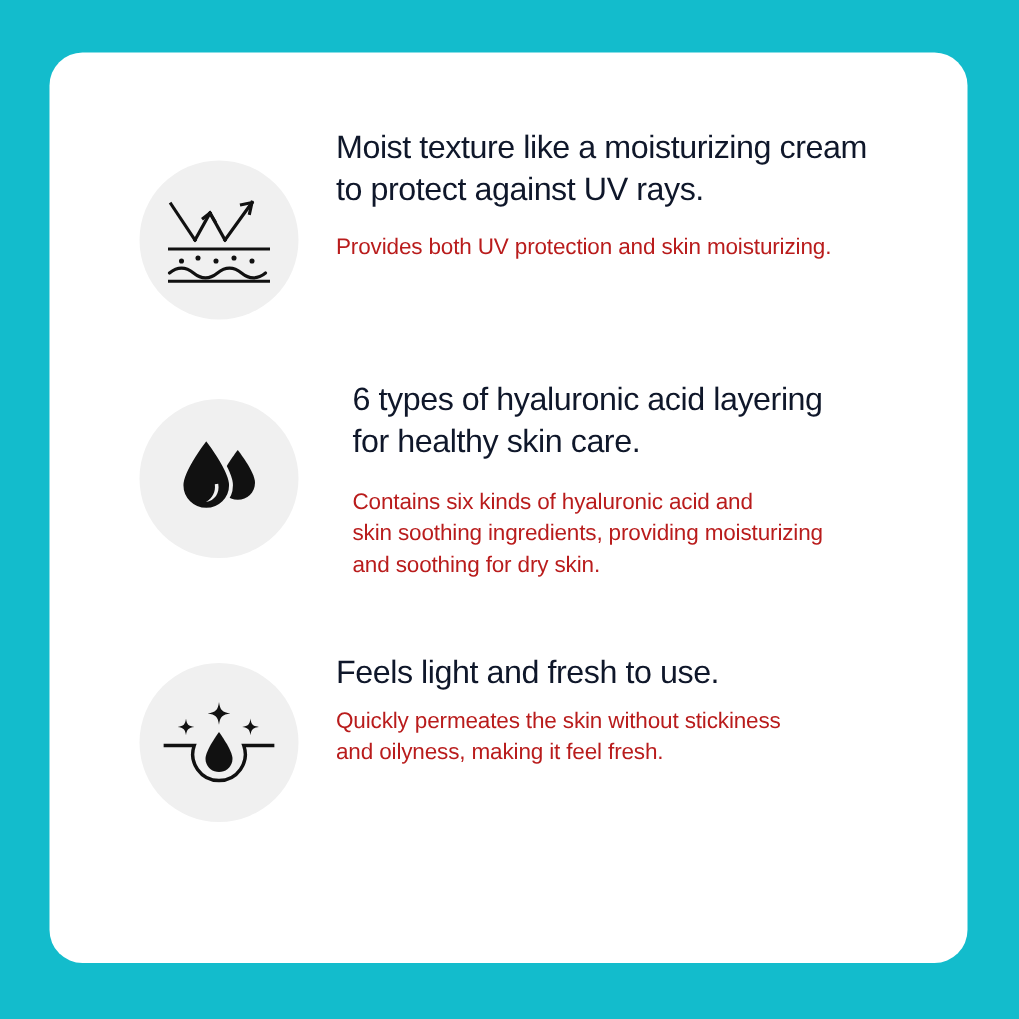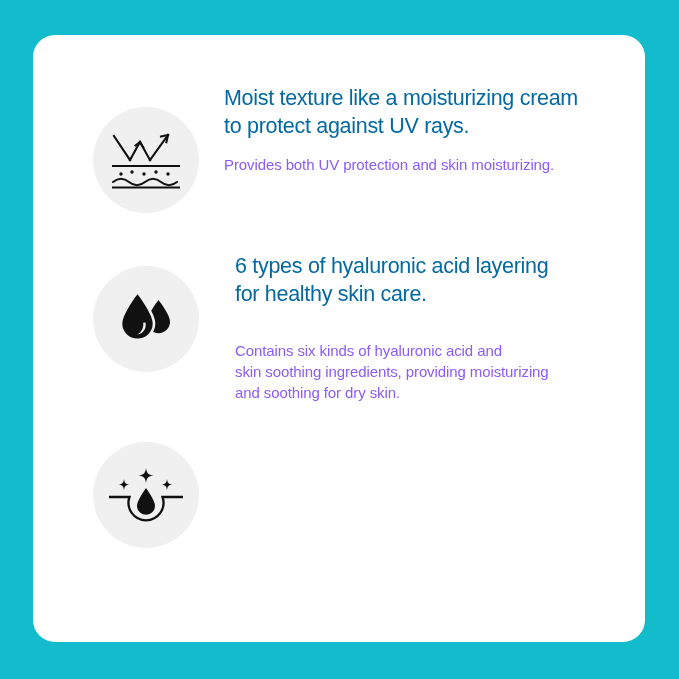--- a/index.html
+++ b/index.html
@@ -58,37 +58,37 @@
   .icon-circle svg { display: block; }
 
   .feature-text {
     flex: 1 1 auto;
     padding-left: 25px;
     padding-top: 4px;
   }
   .feature-heading {
     font-size: 21.5px;
     line-height: 28px;
-    color: #0369a1;
+    color: #0f172a;
     font-weight: 400;
     letter-spacing: -0.3px;
     margin: 0;
     white-space: pre-line;
   }
   .feature-body {
     font-size: 15px;
     line-height: 21px;
-    color: #8b5cf6;
+    color: #b91c1c;
     font-weight: 400;
     letter-spacing: -0.1px;
     margin: 0;
     white-space: pre-line;
   }
   .row-0 .feature-body { margin-top: 14px; }
-  .row-1 .feature-body { margin-top: 32px; }
+  .row-1 .feature-body { margin-top: 16px; }
   .row-2 .feature-body { margin-top: 8px; }
 </style>
 </head>
 <body>
 
 <div class="frame">
   <div class="feature-list">
 
     <div class="feature-row row-0">
       <div class="icon-circle">
@@ -160,16 +160,21 @@
             <path d="M15 13 C15.5 17 16.6 18.1 20.6 18.6 C16.6 19.1 15.5 20.2 15 24.2 C14.5 20.2 13.4 19.1 9.4 18.6 C13.4 18.1 14.5 17 15 13 Z" fill="#111111"></path>
 
             <path d="M58 13 C58.5 17 59.6 18.1 63.6 18.6 C59.6 19.1 58.5 20.2 58 24.2 C57.5 20.2 56.4 19.1 52.4 18.6 C56.4 18.1 57.5 17 58 13 Z" fill="#111111"></path>
 
             <path d="M1 31 L20.5 31 A17.5 17.5 0 1 0 53.5 31 L73 31" stroke="#111111" stroke-width="2.3" fill="none" stroke-linecap="square"></path>
 
             <path d="M37 22 C37 22 46 34.2 46 39.8 C46 44.8 42 48.7 37 48.7 C32 48.7 28 44.8 28 39.8 C28 34.2 37 22 37 22 Z" fill="#111111"></path>
           </svg>
         </span>
       </div>
+      <div class="feature-text">
+        <h3 class="feature-heading">Feels light and fresh to use.</h3>
+        <p class="feature-body">Quickly permeates the skin without stickiness
+and oilyness, making it feel fresh.</p>
+      </div>
     </div>
 
   </div>
 </div>
 
 </body></html>

